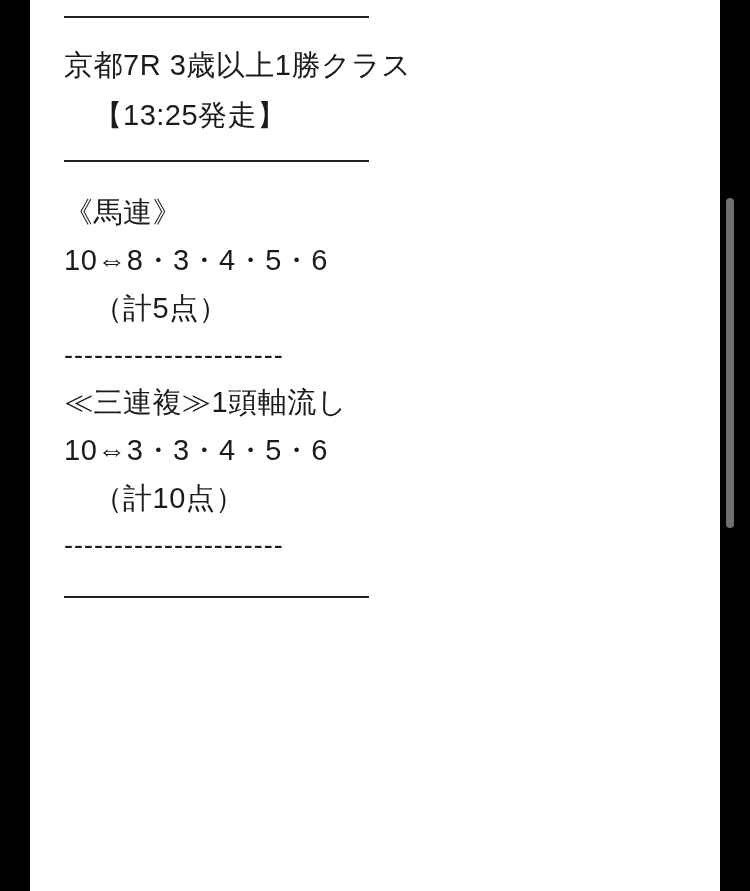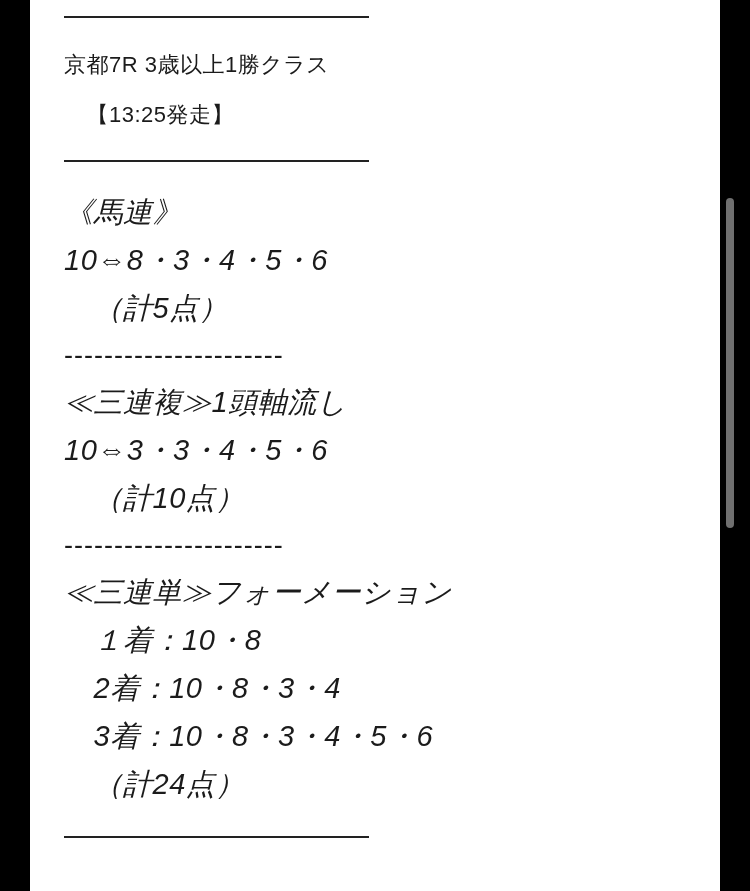--- a/index.html
+++ b/index.html
@@ -36,35 +36,34 @@
   }
   .rule {
     width: 305px;
     height: 0;
     border-top: 2px solid #222;
     margin: 0;
   }
   .rule.top { margin-top: 16px; }
 
   .block-title {
-    font-size: 22px;
+    font-size: 29px;
     line-height: 50px;
     letter-spacing: 0.5px;
     white-space: pre-line;
     margin-top: 22px;
     margin-bottom: 20px;
   }
   .rule.mid { margin-top: 12px; margin-bottom: 26px; }
 
   .bet {
     font-size: 29px;
     line-height: 48px;
     letter-spacing: 0.5px;
     white-space: pre-line;
-    font-style: italic;
   }
   .dashes {
     font-size: 27px;
     line-height: 46px;
     letter-spacing: 1px;
     color: #1b1b1b;
   }
   .rule.bottom { margin-top: 28px; }
 
   
@@ -103,25 +102,20 @@
       <div class="bet">《馬連》
 10⇔8・3・4・5・6
 　（計5点）</div>
       <div class="dashes">----------------------</div>
 
       <div class="bet">≪三連複≫1頭軸流し
 10⇔3・3・4・5・6
 　（計10点）</div>
       <div class="dashes">----------------------</div>
 
-      <div class="bet">≪三連単≫フォーメーション
-　１着：10・8
-　2着：10・8・3・4
-　3着：10・8・3・4・5・6
-　（計24点）</div>
 
       <div class="rule bottom"></div>
     </div>
   </div>
 
   <div class="scrollbar-track">
     <div class="scrollbar-thumb"></div>
   </div>
 </div>
 

